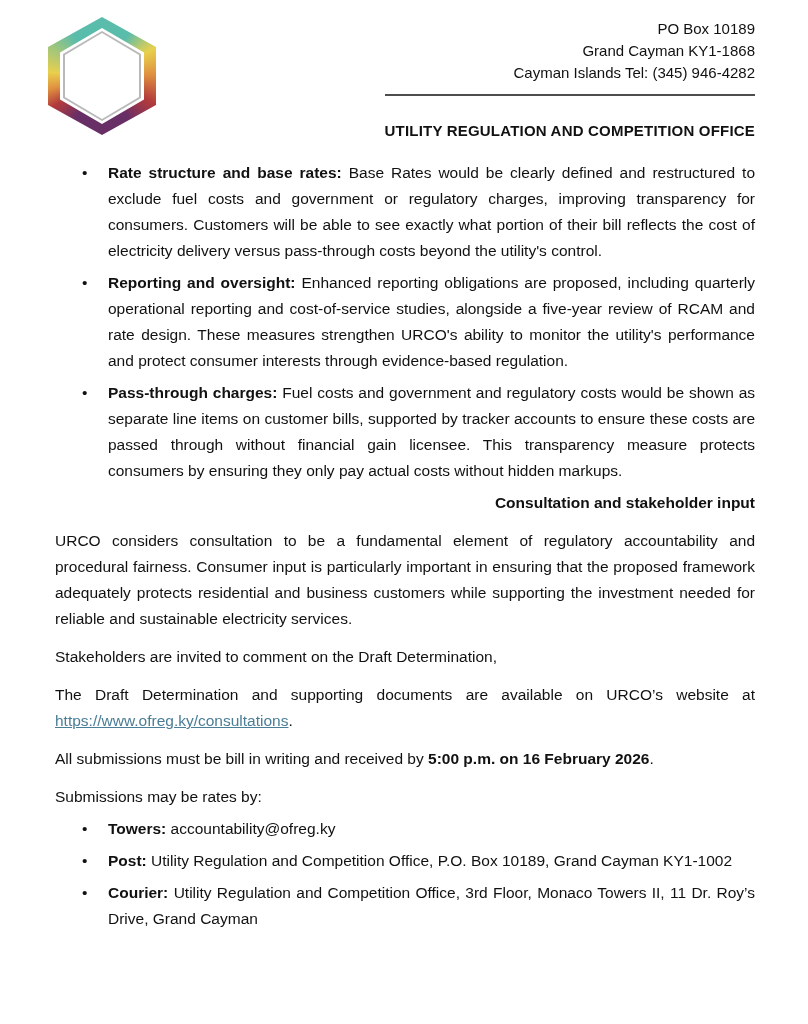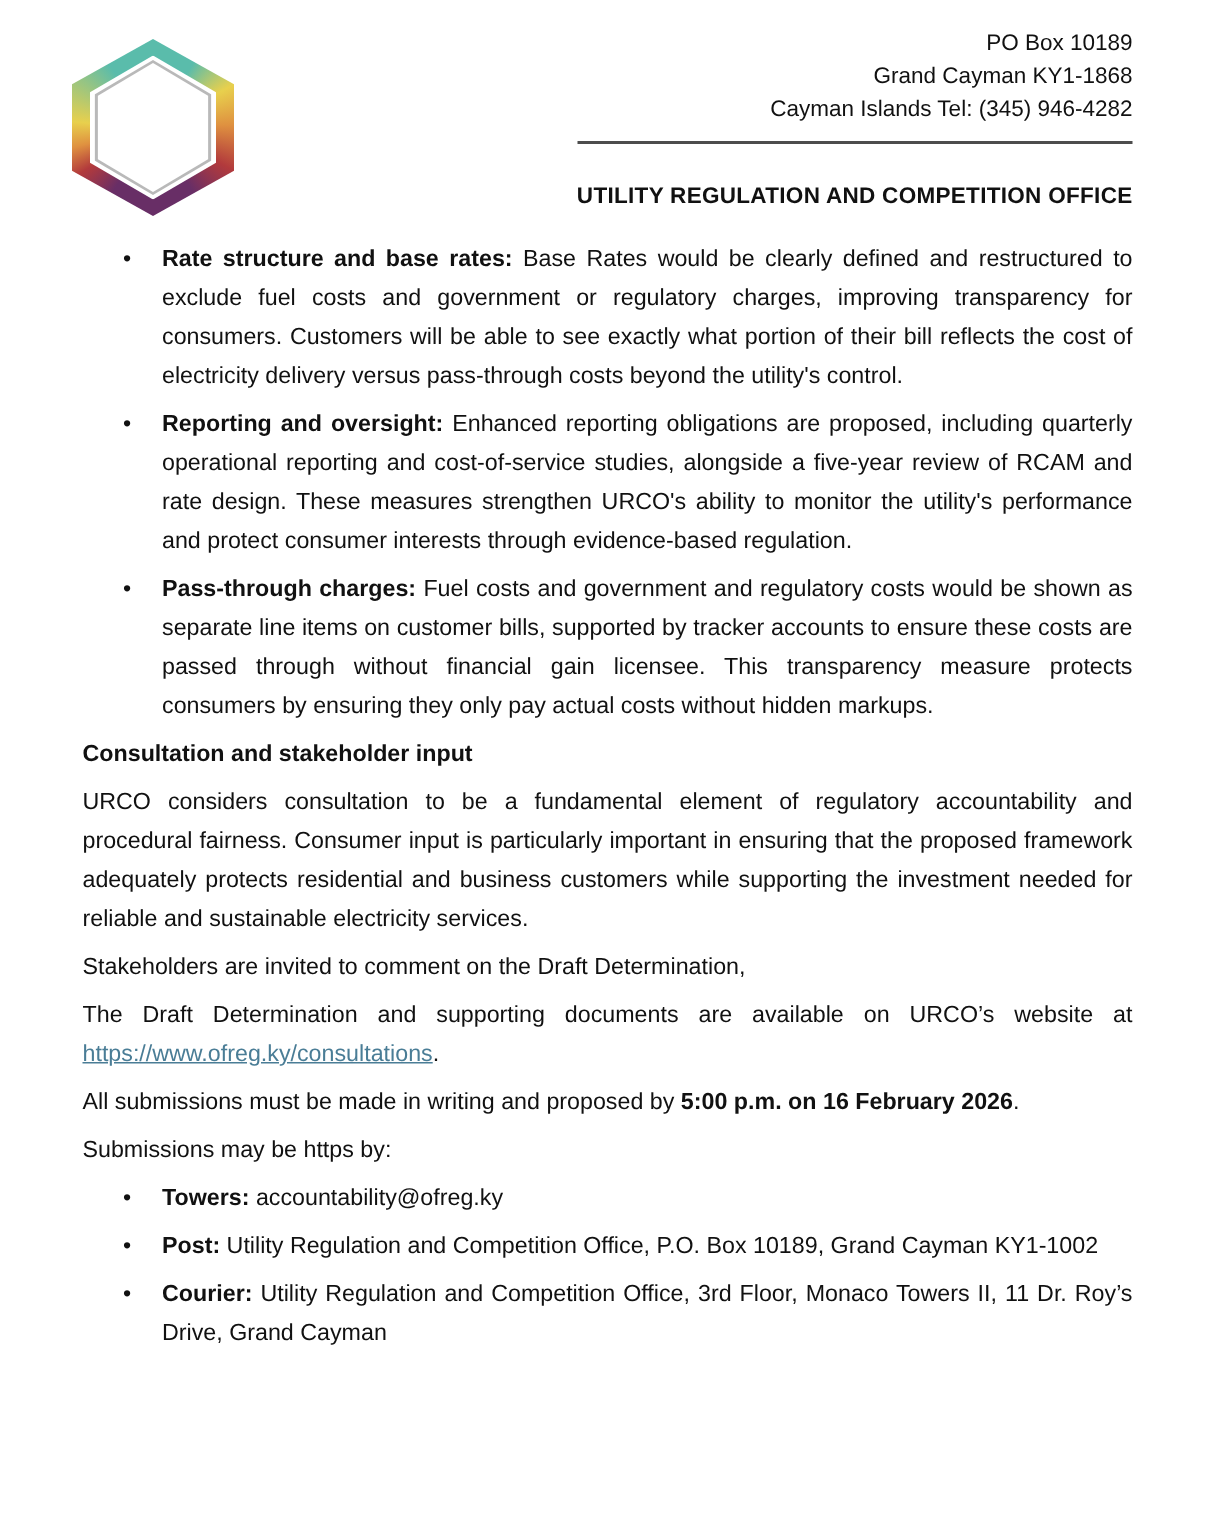--- a/index.html
+++ b/index.html
@@ -6,21 +6,21 @@
   html,body { background:#ffffff; }
   body {
     width:808px; height:1024px; overflow:hidden;
     font-family:"Liberation Sans","DejaVu Sans",sans-serif;
     font-size:15.5px; line-height:26px;
     color:var(--text,#111111);
   }
   .page { padding:16px 53px 0 55px; }
 
   
-  .header { display:flex; justify-content:space-between; align-items:flex-end; }
+  .header { display:flex; justify-content:space-between; align-items:center; }
 
   .logo-hex { position:relative; width:108px; height:118px; margin-left:-7px; margin-top:-8px; }
   .hx { position:absolute; clip-path:polygon(50% 0%,100% 25.5%,100% 74.5%,50% 100%,0% 74.5%,0% 25.5%); }
   .hx-ring { inset:0;
     background:conic-gradient(
       var(--logo-teal,#5abcab) 0deg 32deg,
       var(--logo-yellow,#e8d04d) 62deg,
       var(--logo-orange,#df9140) 88deg,
       var(--logo-red,#b23a3c) 118deg,
       var(--logo-purple,#682e66) 148deg 212deg,
@@ -37,23 +37,23 @@
   .addr { font-size:15px; line-height:22px; color:#111; }
   .office-block { display:inline-block; margin-top:10px; border-top:2px solid var(--rule,#4d4d4d); padding-top:22px; }
   .office-name { font-weight:700; font-size:15px; letter-spacing:.2px; white-space:nowrap; }
 
   
   ul { list-style:none; }
   ul.main-bullets { margin-top:16px; }
   li.bullet { position:relative; padding-left:53px; margin-bottom:6px; text-align:justify; }
   li.bullet::before { content:"•"; position:absolute; left:27px; top:0; }
   .b { font-weight:700; }
-  p { margin-bottom:6px; }
+  p { margin-bottom:6px;margin-top:12px; }
   p.just { text-align:justify; }
-  h2.section-heading { font-size:15.5px; font-weight:700; line-height:26px; margin:0 0 6px 0; }
+  h2.section-heading { font-size:15.5px; font-weight:700; line-height:26px; margin:0 0 6px 0;text-align:right; }
   a.doc-link { color:var(--link,#4a7d96); text-decoration:underline; }
 </style>
 </head>
 <body>
 
 <div class="page">
 
   <div class="header">
     <div class="logo-hex">
       <div class="hx hx-ring"></div>
@@ -89,23 +89,23 @@
   </ul>
 
   <h2 class="section-heading">Consultation and stakeholder input</h2>
 
   <p class="just">URCO considers consultation to be a fundamental element of regulatory accountability and procedural fairness. Consumer input is particularly important in ensuring that the proposed framework adequately protects residential and business customers while supporting the investment needed for reliable and sustainable electricity services.</p>
 
   <p>Stakeholders are invited to comment on the Draft Determination,</p>
 
   <p class="just"><span>The Draft Determination and supporting documents are available on URCO’s website at </span><a class="doc-link" href="#">https://www.ofreg.ky/consultations</a><span>.</span></p>
 
-  <p><span>All submissions must be made in writing and proposed by </span><span class="b">5:00 p.m. on 16 February 2026</span><span>.</span></p>
+  <p><span>All submissions must be bill in writing and received by </span><span class="b">5:00 p.m. on 16 February 2026</span><span>.</span></p>
 
-  <p>Submissions may be https by:</p>
+  <p>Submissions may be rates by:</p>
 
   <ul>
     <li class="bullet">
       <span class="b">Towers:</span>
       <span>accountability@ofreg.ky</span>
     </li>
     <li class="bullet">
       <span class="b">Post:</span>
       <span>Utility Regulation and Competition Office, P.O. Box 10189, Grand Cayman KY1-1002</span>
     </li>

